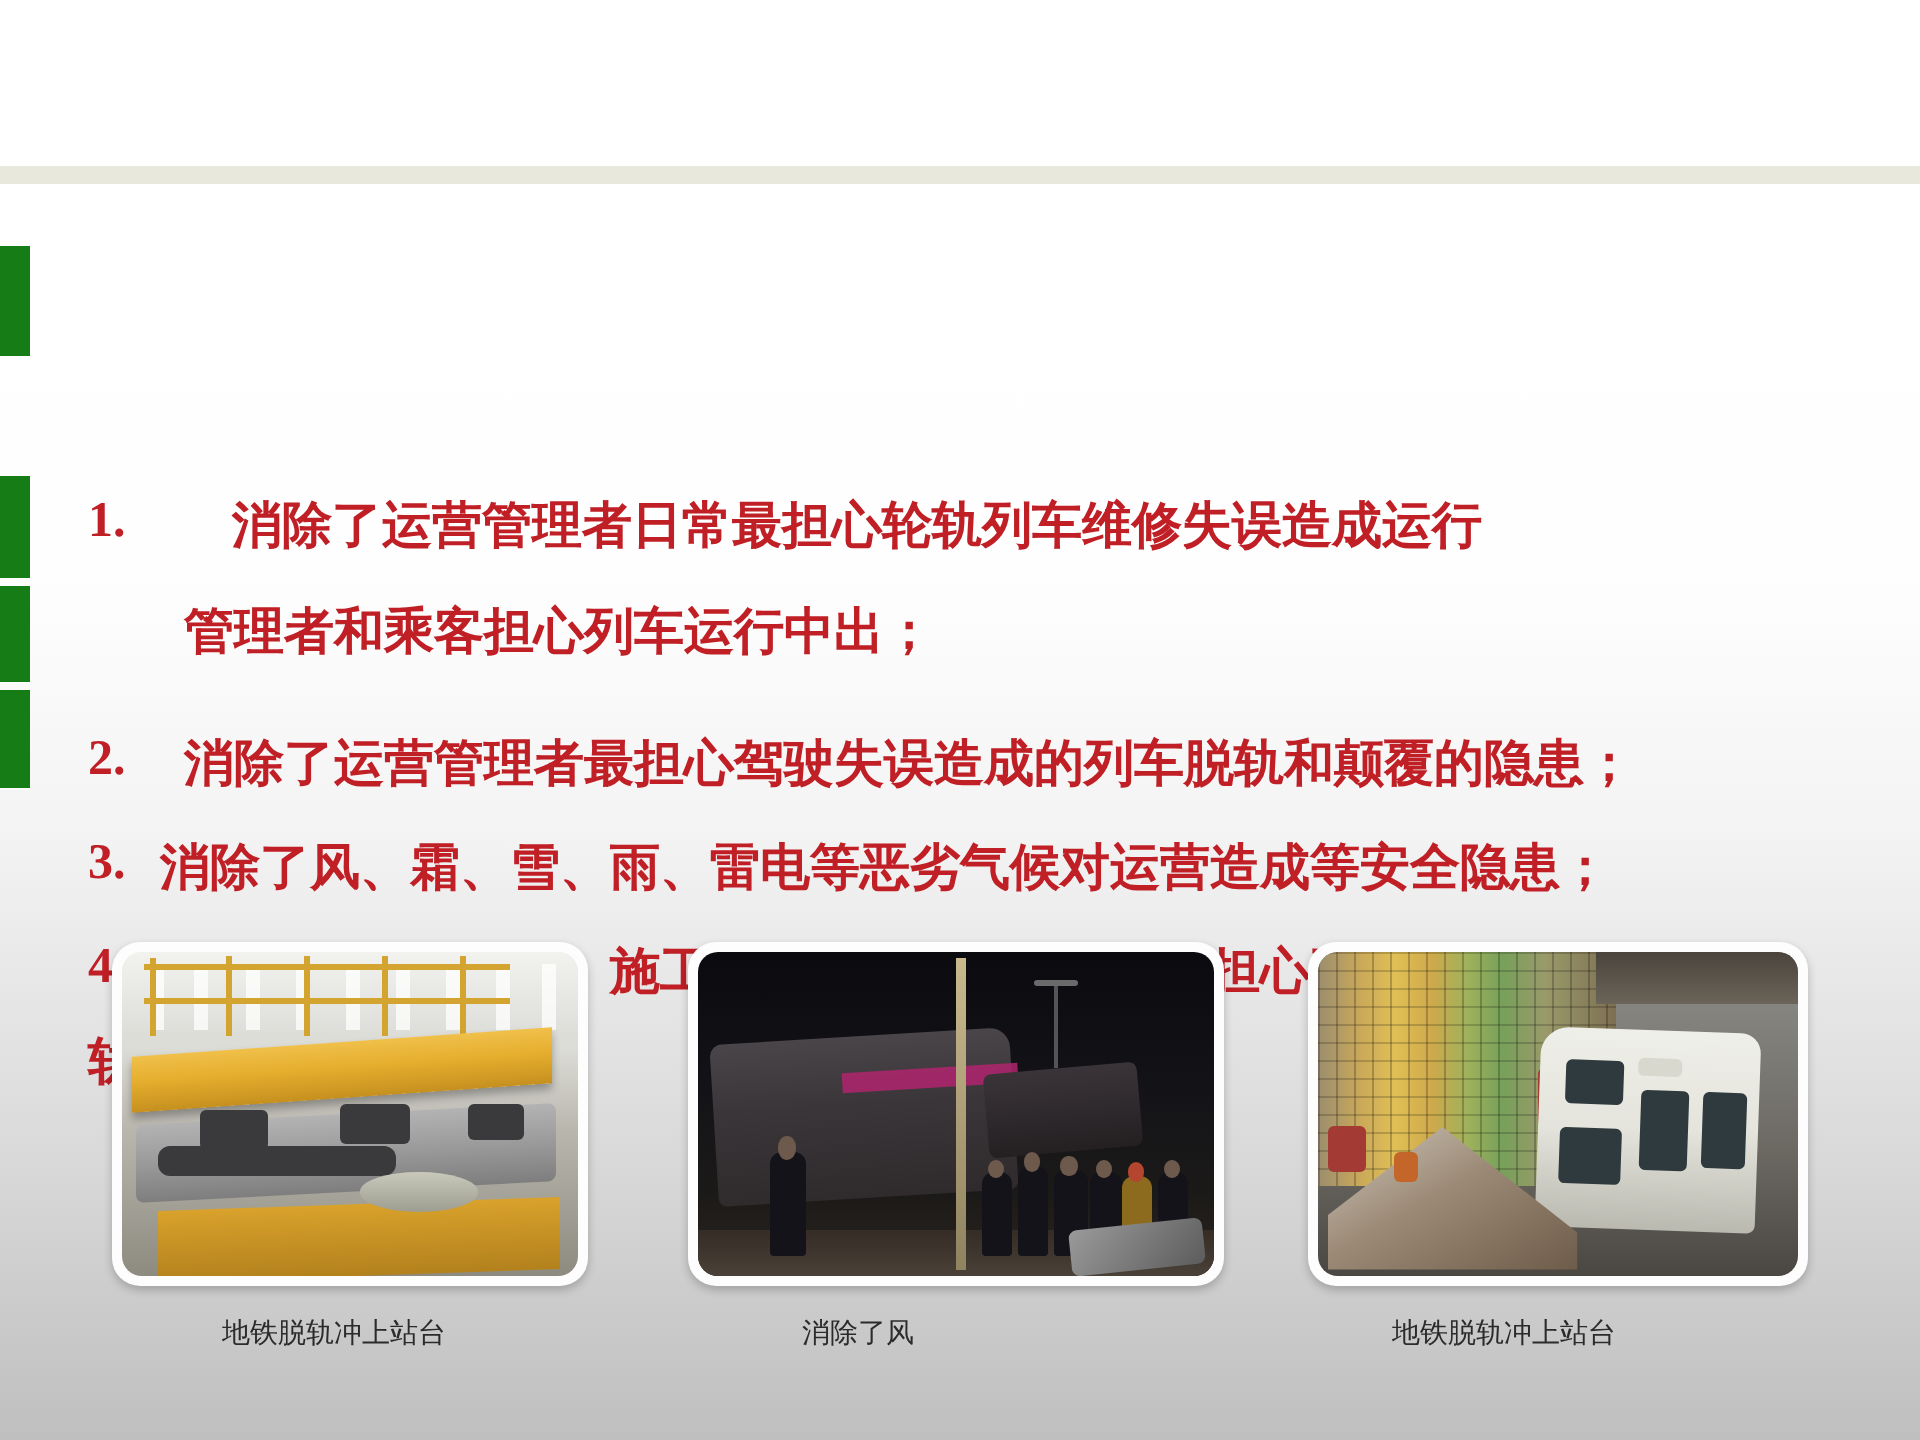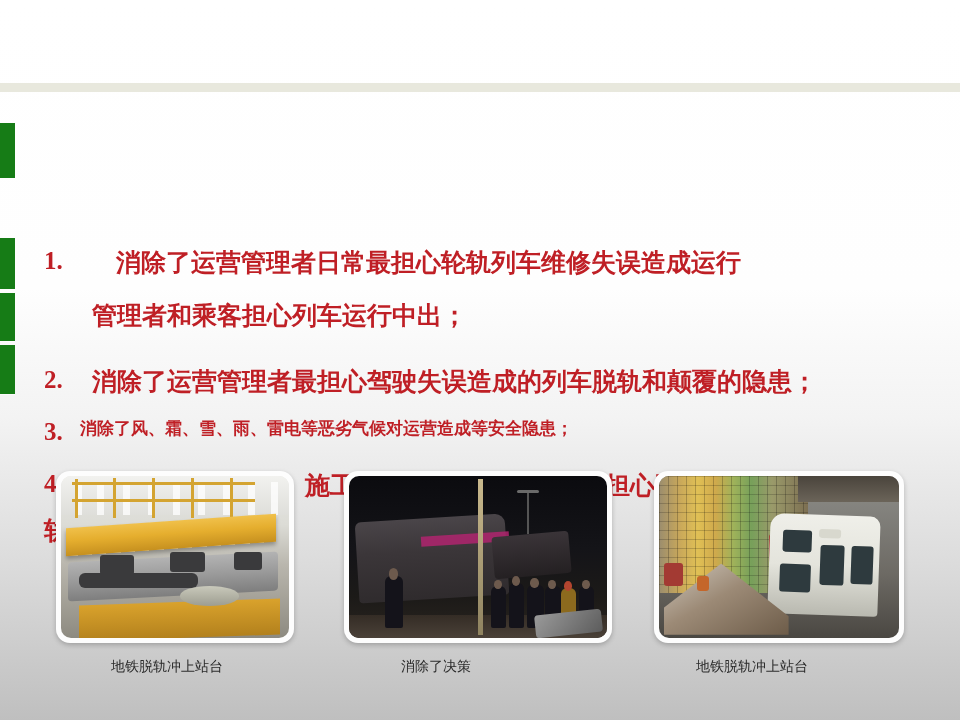--- a/index.html
+++ b/index.html
@@ -88,21 +88,21 @@
   }
 
   .b1-num  { left: 44px;  top: 129px; font-size: 25px; }
   .b1-l1   { left: 92px;  top: 128px; font-size: 25px; margin-left: 24px; }
   .b1-l2   { left: 92px;  top: 181px; font-size: 25px; }
 
   .b2-num  { left: 44px;  top: 248px; font-size: 25px; }
   .b2-l1   { left: 92px;  top: 247px; font-size: 25px; }
 
   .b3-num  { left: 44px;  top: 300px; font-size: 25px; }
-  .b3-l1   { left: 80px;  top: 299px; font-size: 17px; }
+  .b3-l1   { left: 80px;  top: 299px; font-size: 25px; }
 
   .b4-num  { left: 44px;  top: 352px; font-size: 25px; }
   .b4-l1   { left: 80px;  top: 351px; font-size: 25px; }
   .b4-l2   { left: 44px;  top: 396px; font-size: 25px; }
 
   
   .photo-frame {
     position: absolute;
     border-radius: 14px;
     background: #fdfdfd;
@@ -389,21 +389,21 @@
       <div class="p2-head" style="left:70.3%;bottom:31%;width:3.2%;height:6%"></div>
       <div class="p2-person" style="left:76%;width:6%;height:26%"></div>
       <div class="p2-head" style="left:77.2%;bottom:30%;width:3.2%;height:6%"></div>
       <div class="p2-person" style="left:82%;width:6%;height:25%;background:#8c6a1e"></div>
       <div class="p2-head" style="left:83.2%;bottom:29%;width:3.2%;height:6%;background:#b4452f"></div>
       <div class="p2-person" style="left:89%;width:6%;height:26%"></div>
       <div class="p2-head" style="left:90.2%;bottom:30%;width:3.2%;height:6%"></div>
       <div class="p2-tarp"></div>
     </div>
   </div>
-  <div class="caption" id="cap2">消除了决策</div>
+  <div class="caption" id="cap2">消除了风</div>
 
   <div class="photo-frame" id="photo3-frame">
     <div class="photo">
       <div class="p3-bg"></div>
       <div class="p3-wall">
           <div class="p3-wall-grid"></div>
         </div>
       <div class="p3-ceiling"></div>
       <div class="p3-red" style="left:46%;top:36%;width:9%;height:18%"></div>
       <div class="p3-train">

